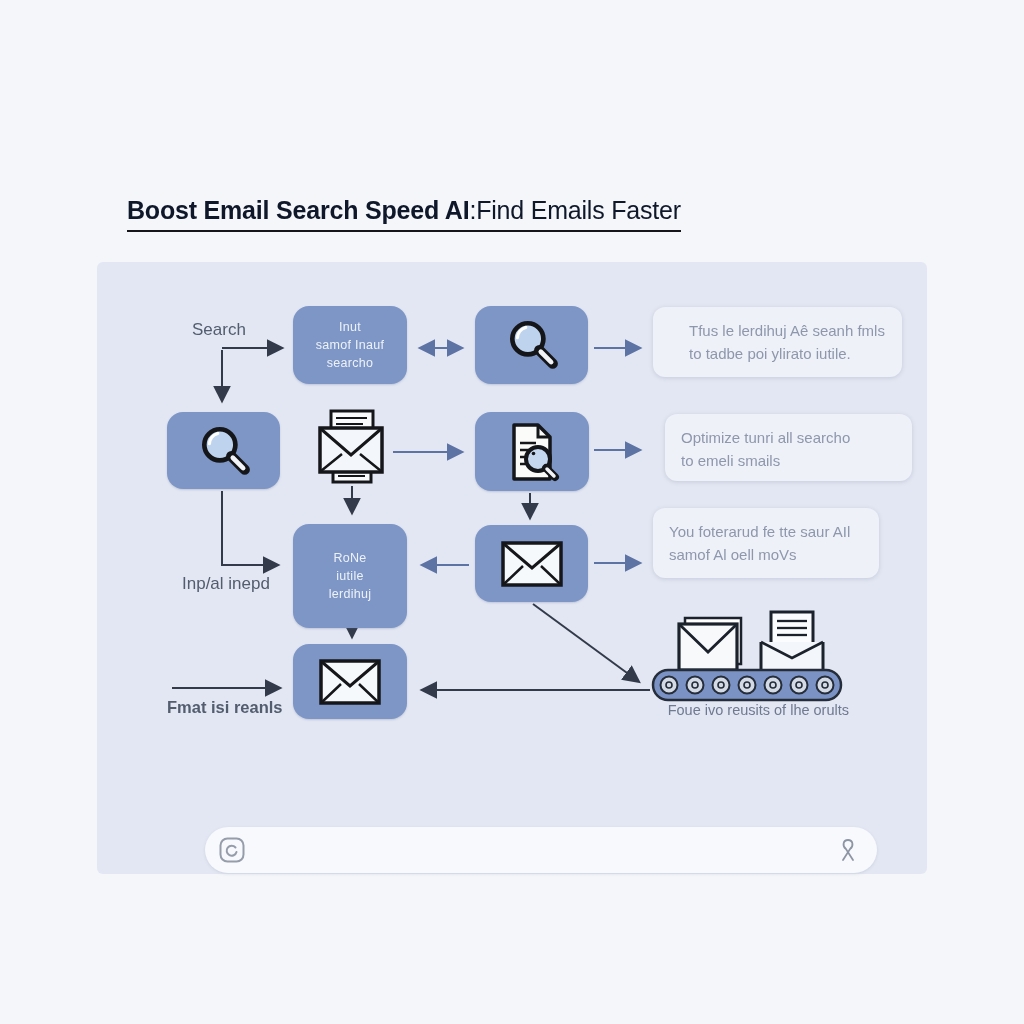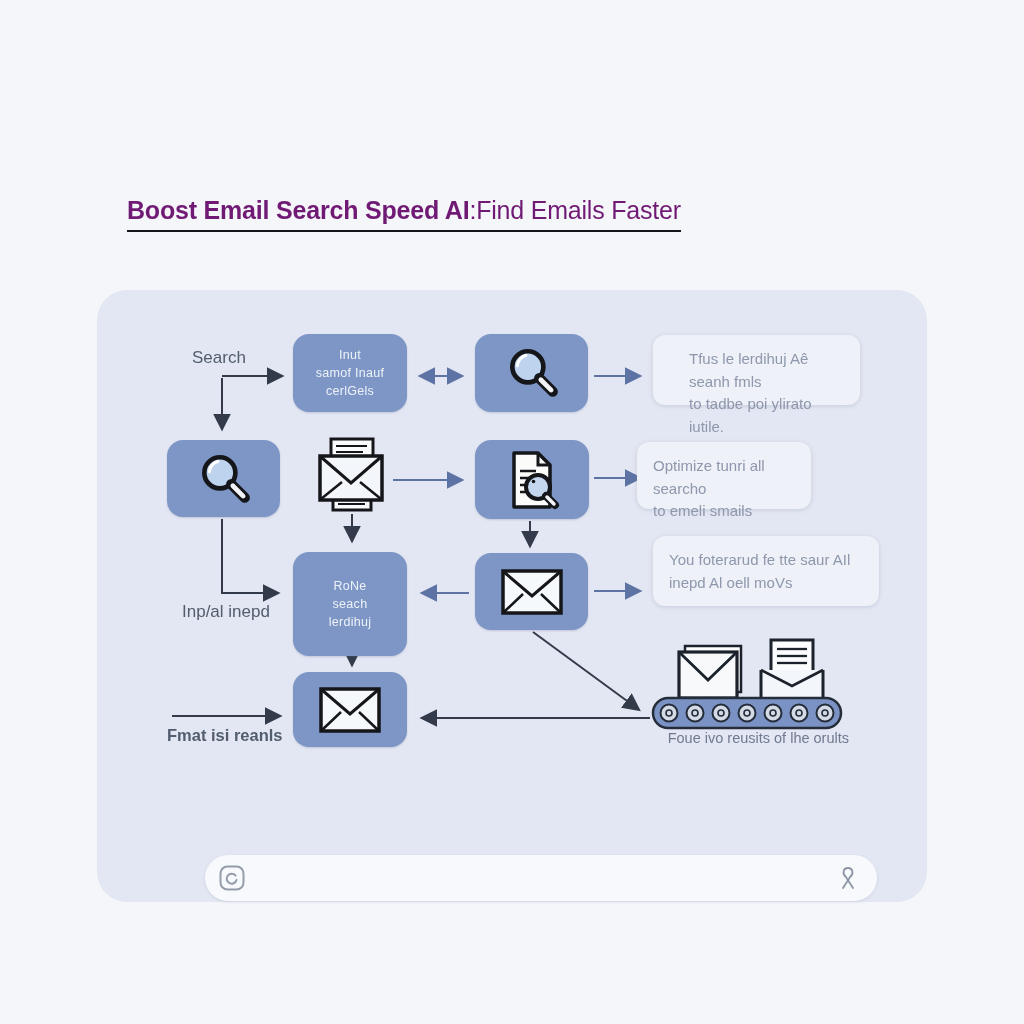--- a/index.html
+++ b/index.html
@@ -3,27 +3,27 @@
 <meta charset="utf-8">
 <style>
   html,body{margin:0;padding:0;}
   body{
     width:1024px;height:1024px;position:relative;overflow:hidden;
     background:#f4f6f9;
     font-family:"Liberation Sans", sans-serif;
   }
   .title{
     position:absolute;left:127px;top:196px;margin:0;
-    font-size:25px;letter-spacing:-0.2px;color:#701a75;white-space:nowrap;
+    font-size:25px;letter-spacing:-0.2px;color:#0f172a;white-space:nowrap;
     border-bottom:2.5px solid #15151a;padding-bottom:5px;font-weight:400;
   }
   .title .b{font-weight:700;}
   .container{
     position:absolute;left:97px;top:262px;width:830px;height:612px;
-    background:#e3e7f3;border-radius:30px;margin-top:28px;
+    background:#e3e7f3;border-radius:6px;
   }
   .arrows{position:absolute;left:0;top:0;pointer-events:none;}
   .bluebox{
     position:absolute;background:#7d96c6;border-radius:16px;
     display:flex;align-items:center;justify-content:center;flex-direction:column;
     color:#eef2f8;text-align:right;font-size:12.5px;line-height:1.45;letter-spacing:.3px;
     box-shadow:0 1px 2px rgba(90,105,145,.25);
   }
   .panel{
     position:absolute;background:#eef1f8;border-radius:12px;
@@ -75,33 +75,33 @@
       <path d="M372,303 H326" marker-end="url(#ab)"></path>
       <path d="M497,301 H542" marker-end="url(#ab)"></path>
     </g>
   </svg>
 
   <div class="lbl" style="left:95px;top:58px;">Search</div>
 
   <div class="bluebox" style="left:196px;top:44px;width:114px;height:78px;">
     <span>Inut</span>
     <span>samof Inauf</span>
-    <span>cerlGels</span>
+    <span>searcho</span>
   </div>
 
   <div class="bluebox" style="left:378px;top:44px;width:113px;height:78px;">
     <svg width="58" height="58" viewBox="0 0 56 56">
       <circle cx="24" cy="22" r="15" fill="#bdd3ee" stroke="#15161a" stroke-width="4.5"></circle>
       <path d="M14,21 a11,11 0 0 1 8,-10" fill="none" stroke="#ffffff" stroke-width="3" stroke-linecap="round"></path>
       <line x1="35" y1="33" x2="48" y2="46" stroke="#15161a" stroke-width="10" stroke-linecap="round"></line>
       <line x1="36.5" y1="34.5" x2="46.5" y2="44.5" stroke="#f2f4f7" stroke-width="4.5" stroke-linecap="round"></line>
     </svg>
   </div>
 
-  <div class="panel" style="left:556px;top:45px;width:207px;height:70px;padding-left:36px;">
+  <div class="panel" style="left:556px;top:45px;width:249px;height:70px;padding-left:36px;">
     <div>Tfus le lerdihuj Aê seanh fmls</div>
     <div>to tadbe poi ylirato iutile.</div>
   </div>
 
   <div class="bluebox" style="left:70px;top:150px;width:113px;height:77px;">
     <svg width="58" height="58" viewBox="0 0 56 56">
       <circle cx="24" cy="22" r="15" fill="#bdd3ee" stroke="#15161a" stroke-width="4.5"></circle>
       <path d="M14,21 a11,11 0 0 1 8,-10" fill="none" stroke="#ffffff" stroke-width="3" stroke-linecap="round"></path>
       <line x1="35" y1="33" x2="48" y2="46" stroke="#15161a" stroke-width="10" stroke-linecap="round"></line>
       <line x1="36.5" y1="34.5" x2="46.5" y2="44.5" stroke="#f2f4f7" stroke-width="4.5" stroke-linecap="round"></line>
@@ -131,44 +131,44 @@
         <line x1="18" y1="36" x2="30" y2="36"></line>
         <line x1="18" y1="43" x2="28" y2="43"></line>
       </g>
       <circle cx="36" cy="38" r="12" fill="#c4d7ef" stroke="#15161a" stroke-width="4"></circle>
       <circle cx="31.5" cy="32.5" r="1.8" fill="#15161a"></circle>
       <line x1="44" y1="47" x2="53" y2="56" stroke="#15161a" stroke-width="8" stroke-linecap="round"></line>
       <line x1="45" y1="48" x2="52" y2="55" stroke="#f2f4f7" stroke-width="3.5" stroke-linecap="round"></line>
     </svg>
   </div>
 
-  <div class="panel" style="left:540px;top:152px;width:174px;height:67px;">
+  <div class="panel" style="left:568px;top:152px;width:247px;height:67px;">
     <div>Optimize tunri all searcho</div>
     <div>to emeli smails</div>
   </div>
 
   <div class="lbl" style="left:85px;top:312px;">Inp/al inepd</div>
 
   <div class="bluebox" style="left:196px;top:262px;width:114px;height:104px;">
     <span>RoNe</span>
-    <span>seach</span>
+    <span>iutile</span>
     <span>lerdihuj</span>
   </div>
 
   <div class="bluebox" style="left:378px;top:263px;width:113px;height:77px;">
     <svg width="62" height="46" viewBox="0 0 62 46">
       <rect x="2" y="2" width="58" height="42" fill="#f6f9fc" stroke="#15161a" stroke-width="3.5"></rect>
       <path d="M3,3 L31,27 L59,3" fill="none" stroke="#15161a" stroke-width="3"></path>
       <path d="M3,43 L22,25 M59,43 L40,25" fill="none" stroke="#15161a" stroke-width="2.5"></path>
     </svg>
   </div>
 
   <div class="panel" style="left:556px;top:246px;width:226px;height:70px;">
     <div>You foterarud fe tte saur AIl</div>
-    <div>inepd Al oell moVs</div>
+    <div>samof Al oell moVs</div>
   </div>
 
   <div class="lbl" style="left:70px;top:436px;font-size:16.5px;font-weight:bold;">Fmat isi reanls</div>
 
   <div class="bluebox" style="left:196px;top:382px;width:114px;height:75px;">
     <svg width="62" height="46" viewBox="0 0 62 46">
       <rect x="2" y="2" width="58" height="42" fill="#f6f9fc" stroke="#15161a" stroke-width="3.5"></rect>
       <path d="M3,3 L31,27 L59,3" fill="none" stroke="#15161a" stroke-width="3"></path>
       <path d="M3,43 L22,25 M59,43 L40,25" fill="none" stroke="#15161a" stroke-width="2.5"></path>
     </svg>

